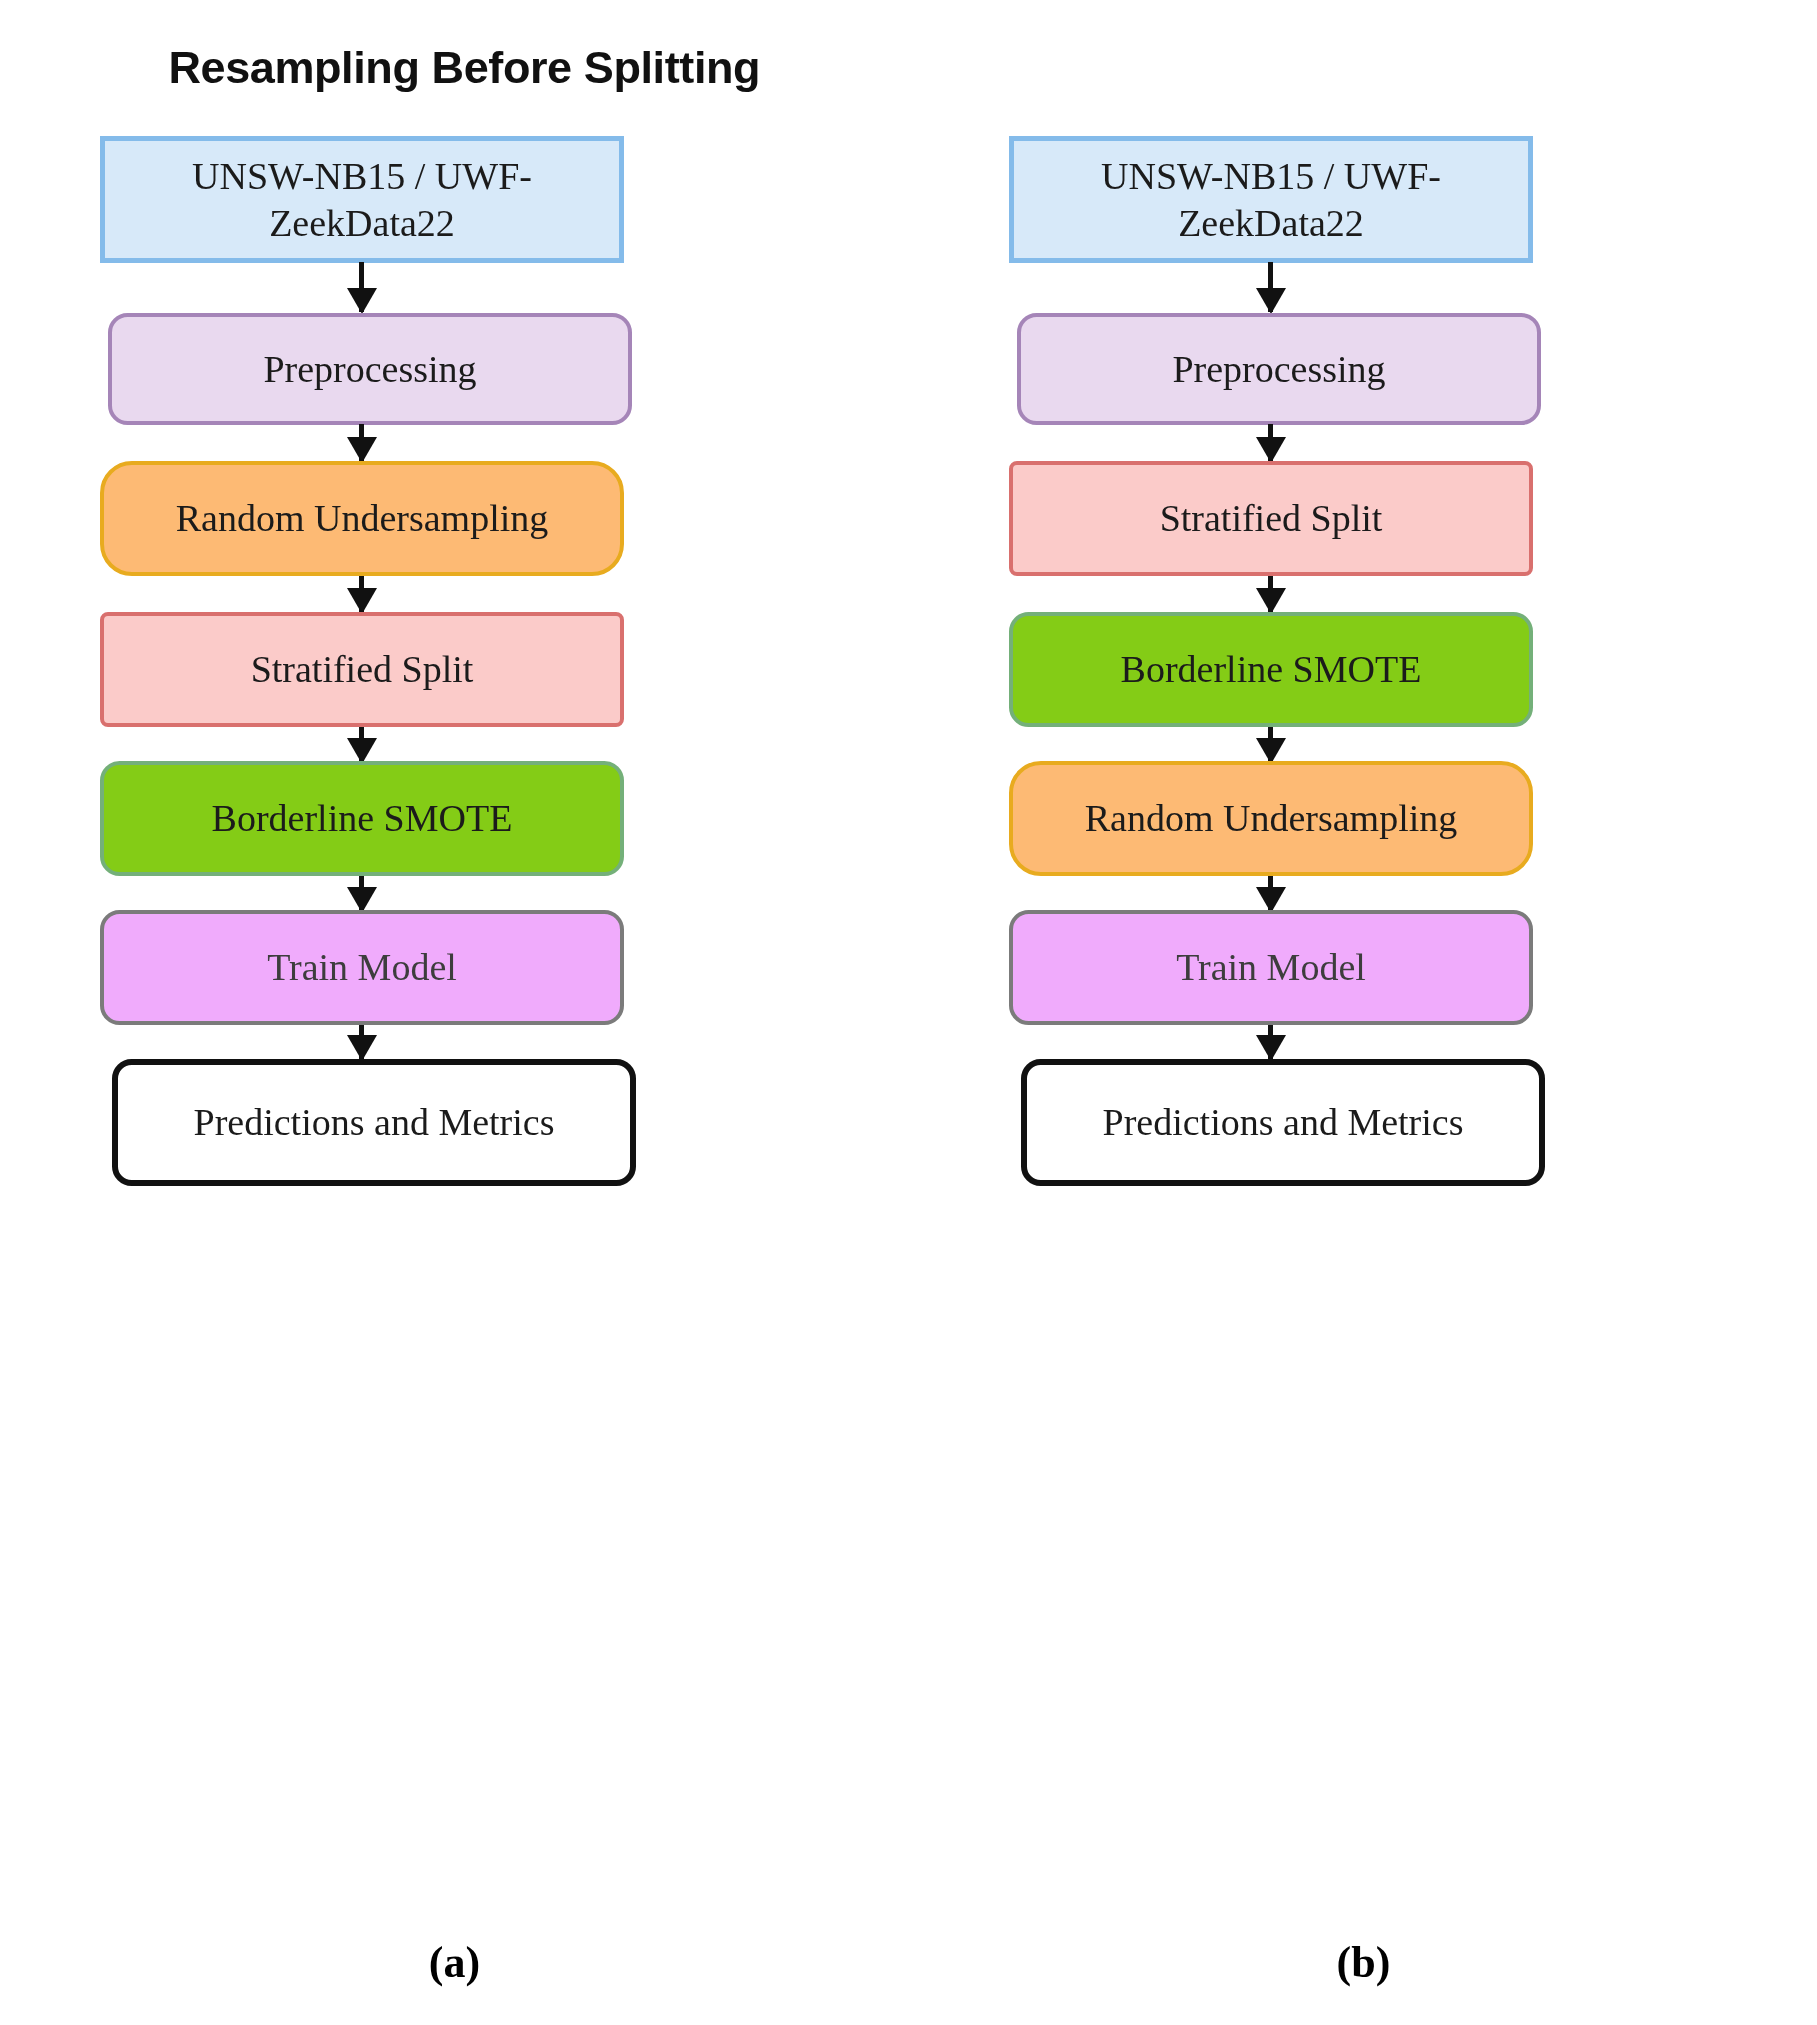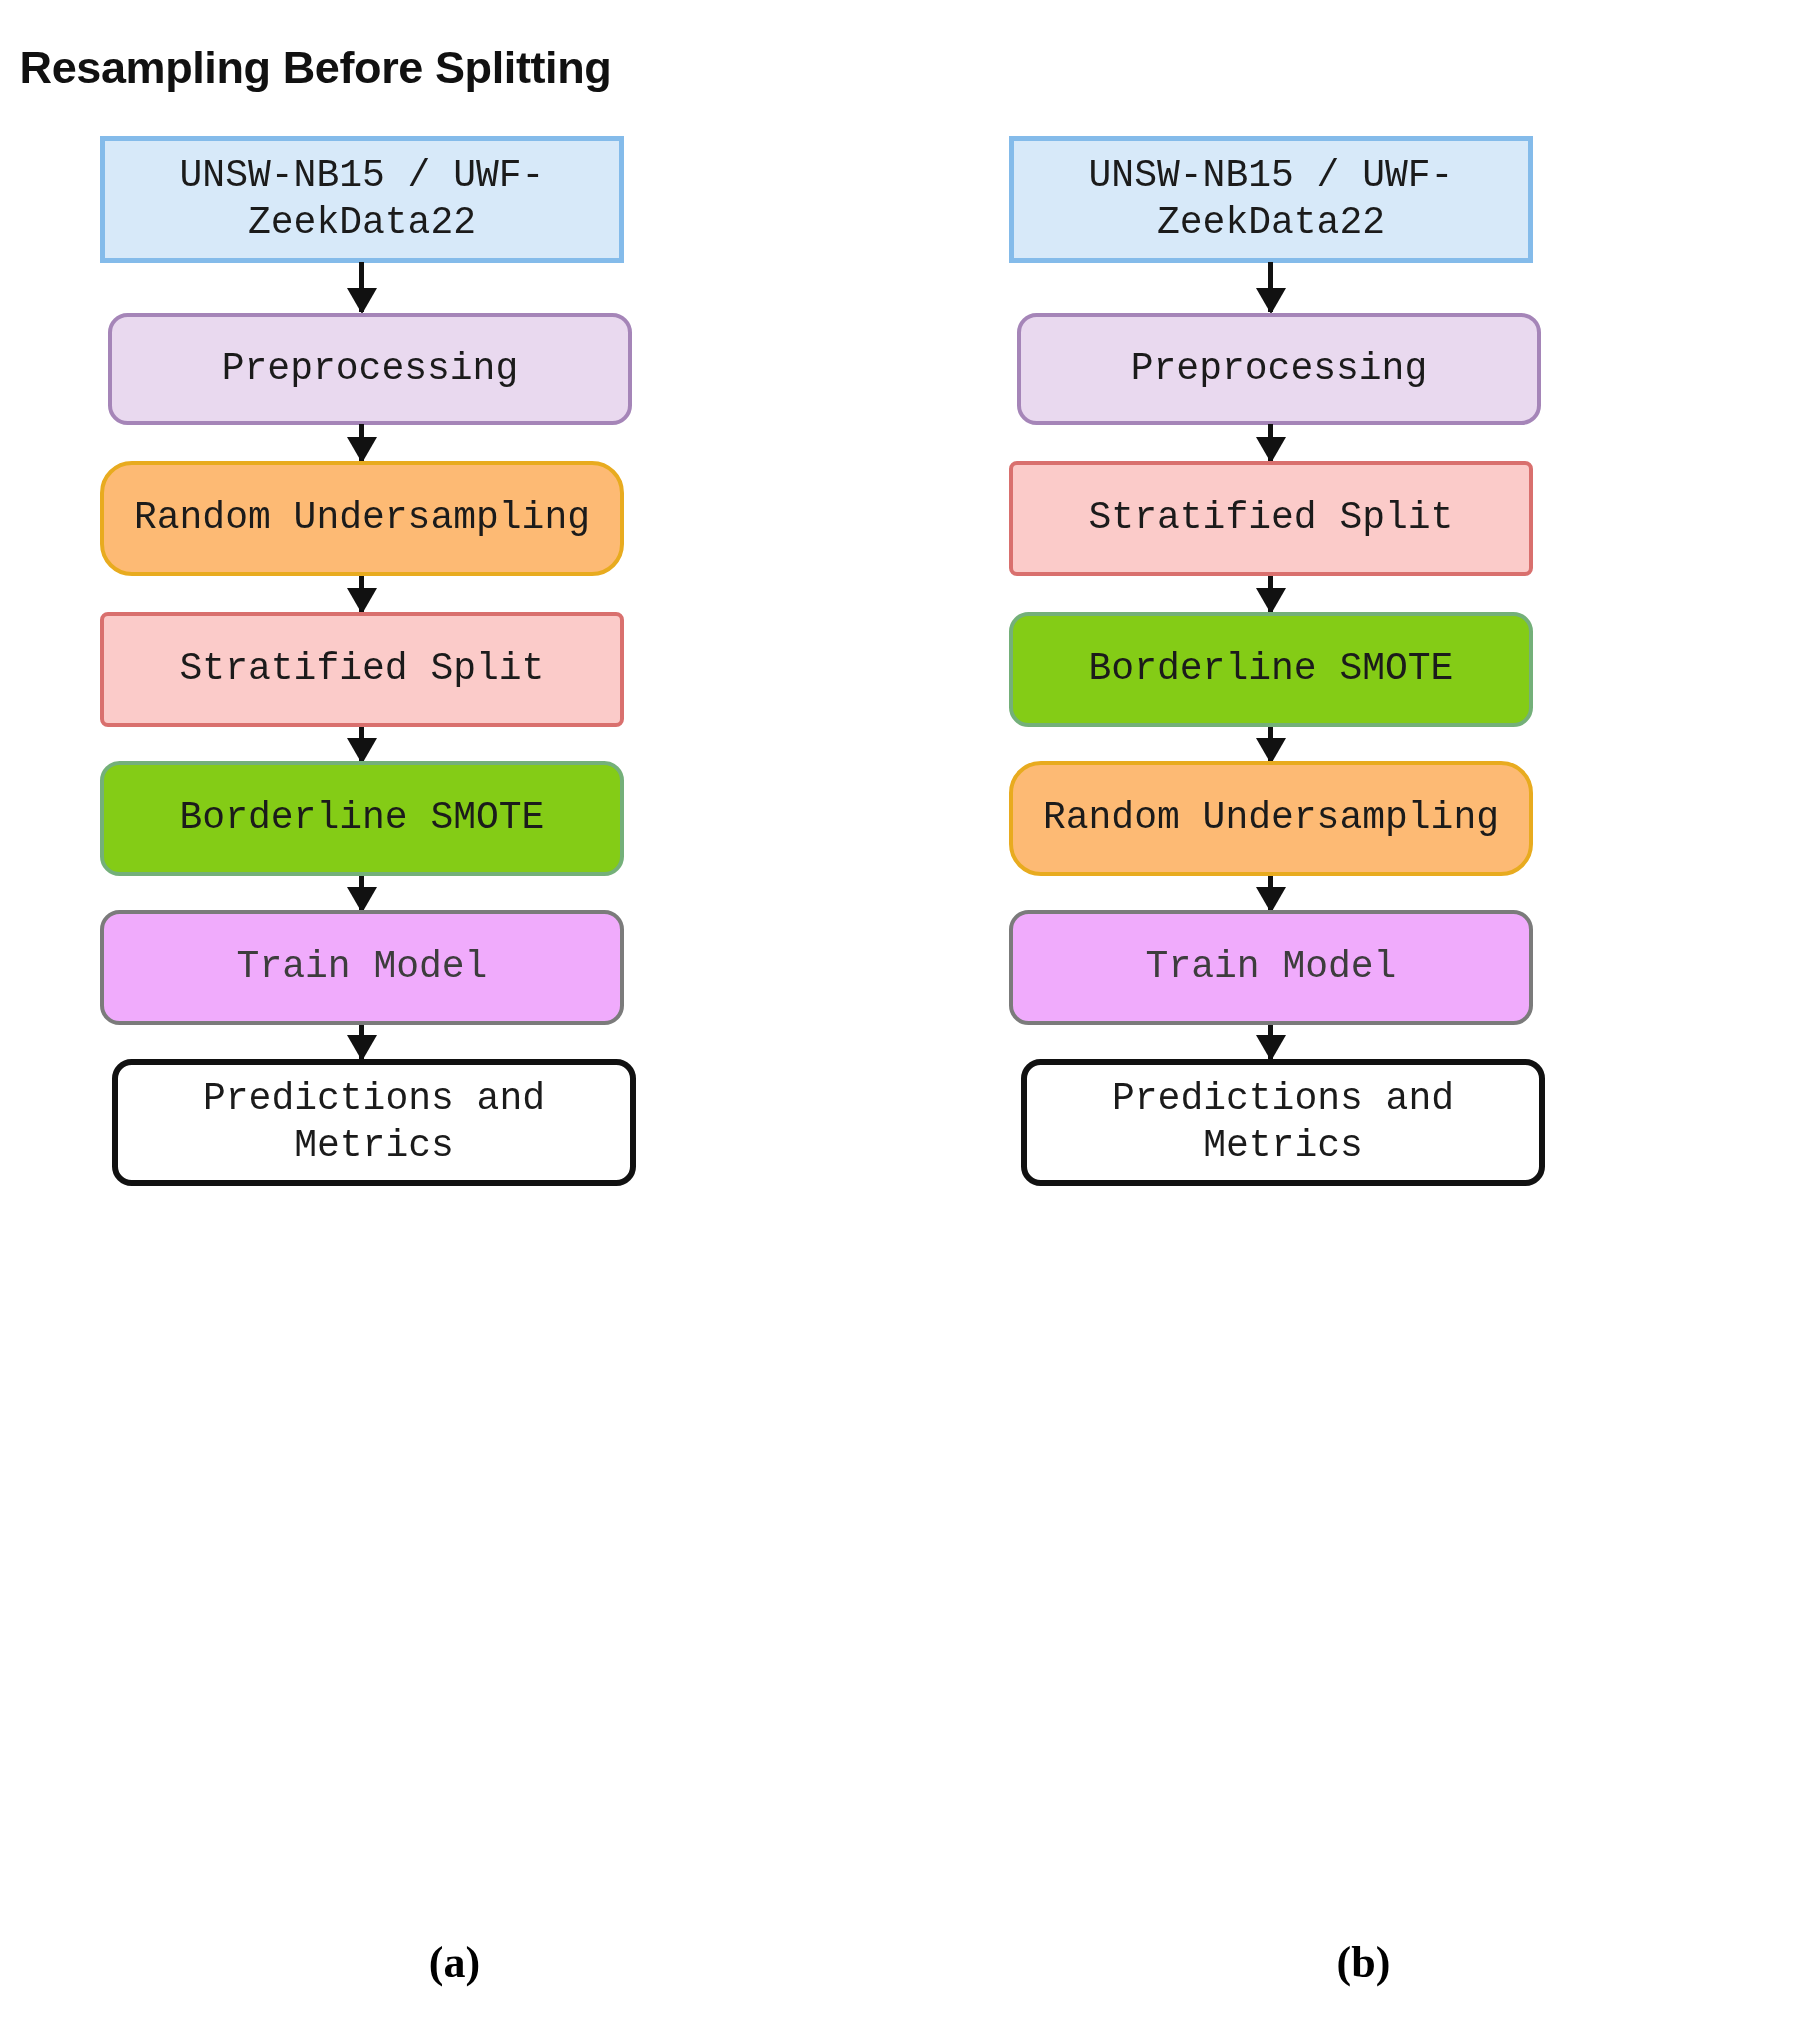--- a/index.html
+++ b/index.html
@@ -36,21 +36,21 @@
     top: 4.5px;
     width: 100%;
     text-align: center;
     font-size: 45px;
     font-weight: bold;
     letter-spacing: -0.4px;
     font-family: "Liberation Sans", sans-serif;
     color: #111111;
     white-space: nowrap;
   }
-  .panel.left .panel-title  { text-align: left;  padding-left: 19.6px; box-sizing: border-box; }
+  .panel.left .panel-title  { text-align: center;  padding-left: 19.6px; box-sizing: border-box; }
   .panel.right .panel-title { text-align: right; padding-right: 15px; box-sizing: border-box; }
 
   .flow {
     position: absolute;
     left: 100px;
     top: 0;
     width: 524px;
     height: 2025px;
   }
 
@@ -58,21 +58,21 @@
     position: absolute;
     left: 0;
     width: 524px;
     box-sizing: border-box;
     display: flex;
     align-items: center;
     justify-content: center;
     text-align: center;
     font-size: 38px;
     line-height: 1.22;
-    font-family: Liberation Mono, monospace;
+    font-family: Liberation Serif, serif;
     color: #1b1b1b;
     border-width: 4.5px;
     border-style: solid;
     padding: 0 13.6px;
   }
 
   
   .node.dataset   { background: #d7e9f9; border-color: #84bbea; border-radius: 0px;  border-width: 5.3px; }
   .node.preproc   { background: #e9d9ef; border-color: #a585b8; border-radius: 19.6px; }
   .node.undersamp { background: #fdba74; border-color: #e8ab1f; border-radius: 32px; }

